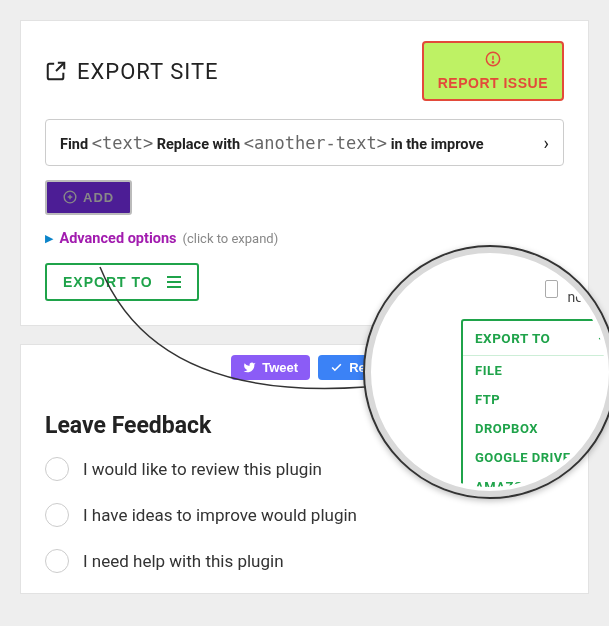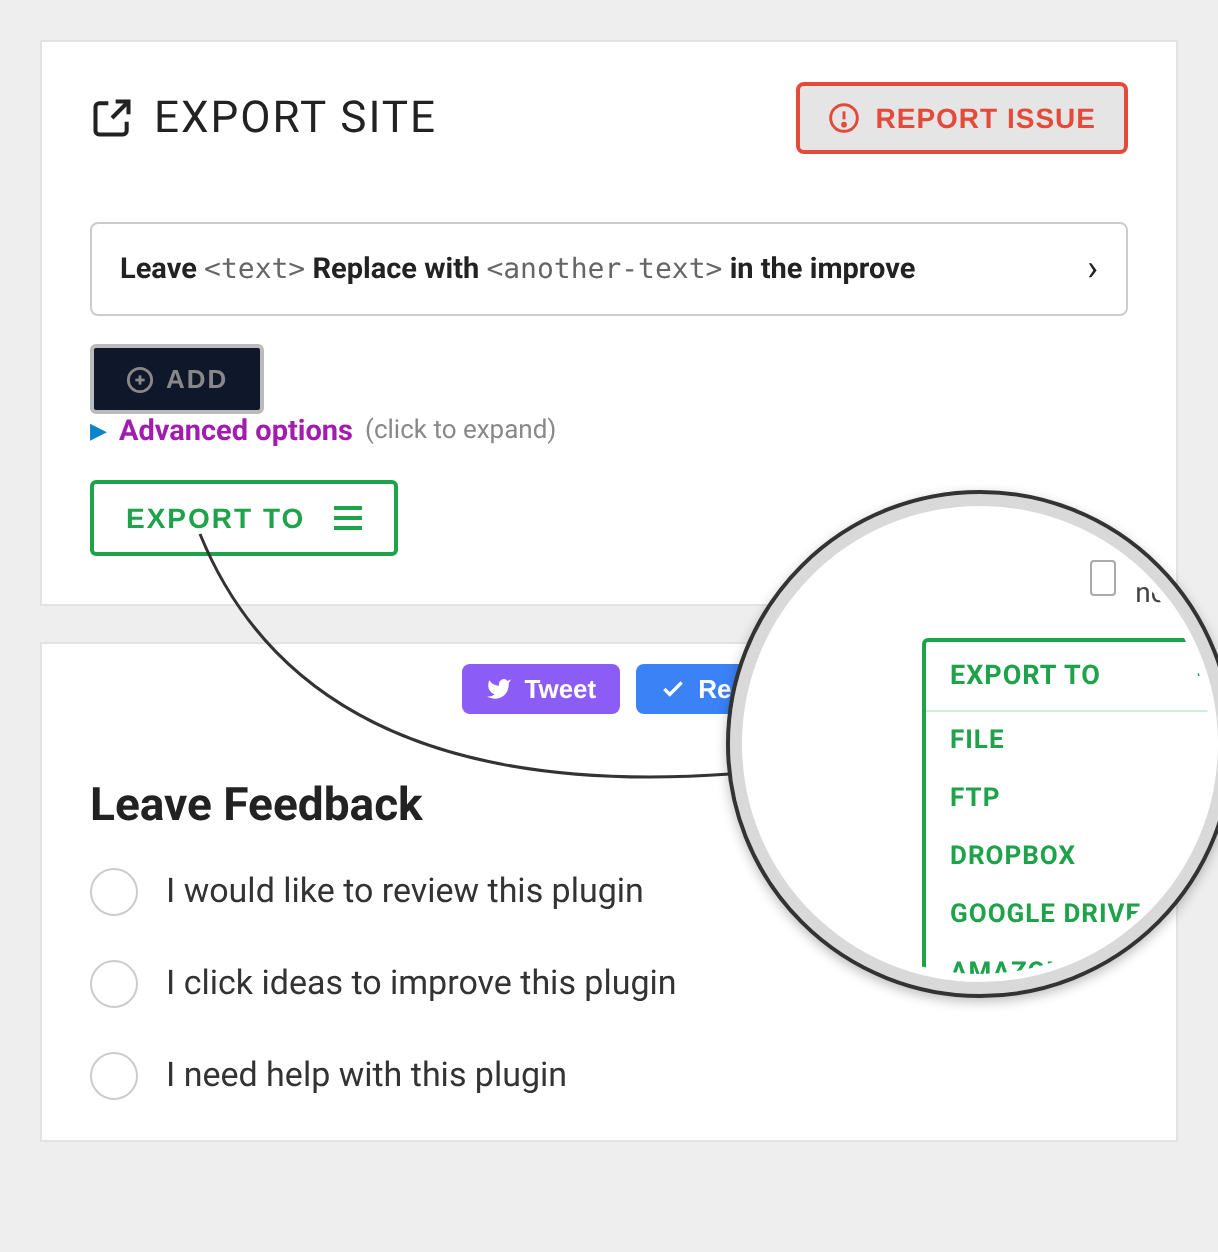--- a/index.html
+++ b/index.html
@@ -14,71 +14,72 @@
   .card {
     background: #fff;
     border: 1px solid #e2e2e2;
     margin: 20px;
     padding: 20px 24px;
   }
   .card.export { margin-bottom: 18px; padding-bottom: 24px; }
   .card.feedback { margin-top: 0; padding-top: 0; padding-bottom: 20px; }
 
   
-  .export-header { display:flex; align-items:center; justify-content:space-between; margin-bottom:34px; }
+  .export-header { display:flex; align-items:center; justify-content:space-between; margin-bottom:18px; }
   .export-title { display:flex; align-items:center; gap:10px; }
   .export-title h2 { font-size:22px; font-weight:400; letter-spacing:1px; color:#222; }
   .share-icon { width:22px; height:22px; }
 
   .report-btn {
     border:2px solid #e34a3a;
     color:#e34a3a;
-    background:#e5e5e5;
+    background:#bef264;
     font-size:14px;
     font-weight:700;
     letter-spacing:0.5px;
     padding:8px 14px;
     border-radius:4px;
     display:flex;
     align-items:center;
     gap:8px;
     cursor:pointer;
+    flex-direction:column;
   }
   .warn-icon { width:16px; height:16px; }
 
   .findreplace {
     border:1px solid #ccc;
     border-radius:4px;
     padding:12px 14px;
     display:flex;
     align-items:center;
     justify-content:space-between;
     font-size:14.5px;
     color:#222;
     cursor:pointer;
     margin-bottom:14px;
   }
   .findreplace .txt b { font-weight:700; }
-  .findreplace .mono { font-family: ui-monospace, Menlo, monospace; color:#666; font-size:14px; }
+  .findreplace .mono { font-family: ui-monospace, Menlo, monospace; color:#666; font-size:17px; }
   .chev { font-size:18px; color:#222; }
 
   .add-btn {
     border:2px solid #bbb;
-    background:#0f172a;
+    background:#4c1d95;
     color:#888;
     font-size:13px;
     font-weight:700;
     letter-spacing:1px;
     padding:8px 16px;
     border-radius:3px;
     display:inline-flex;
-    align-items:flex-end;
+    align-items:flex-start;
     gap:6px;
     cursor:pointer;
-    margin-bottom:0;
+    margin-bottom:15px;
   }
   .plus-circ { width:14px; height:14px; }
 
   .adv-row { font-size:14.5px; margin-bottom:16px; display:flex; align-items:center; gap:6px; }
   .tri { color:#0b84c9; font-size:11px; }
   .adv-link { color:#a21caf; font-weight:700; cursor:pointer; }
   .adv-hint { color:#888; font-size:13px; }
 
   .exportto-btn {
     border:2px solid #1fa34a;
@@ -197,21 +198,21 @@
         <circle cx="12" cy="12" r="10"></circle>
           <line x1="12" y1="7" x2="12" y2="13"></line>
           <circle cx="12" cy="17" r="1" fill="#e34a3a"></circle>
       </svg>
       <span>REPORT ISSUE</span>
     </button>
   </div>
 
   <div class="findreplace">
     <span class="txt">
-      <b>Leave</b>
+      <b>Find</b>
       <span class="mono">&lt;text&gt;</span>
       <b>Replace with</b>
       <span class="mono">&lt;another-text&gt;</span>
       <b>in the improve</b>
     </span>
     <span class="chev">›</span>
   </div>
 
   <button class="add-btn">
     <svg class="plus-circ" viewBox="0 0 24 24" fill="none" stroke="#888" stroke-width="2.4">
@@ -255,21 +256,21 @@
   </div>
 
   <h3>Leave Feedback</h3>
 
   <div class="fb-item">
     <span class="radio"></span>
     <span>I would like to review this plugin</span>
   </div>
   <div class="fb-item">
     <span class="radio"></span>
-    <span>I click ideas to improve this plugin</span>
+    <span>I have ideas to improve would plugin</span>
   </div>
   <div class="fb-item">
     <span class="radio"></span>
     <span>I need help with this plugin</span>
   </div>
 </div>
 
 <svg class="lens-connector" viewBox="0 0 275 150">
   <path d="M5 5 Q 60 140 270 125" stroke="#333" stroke-width="1.5" fill="none"></path>
 </svg>

